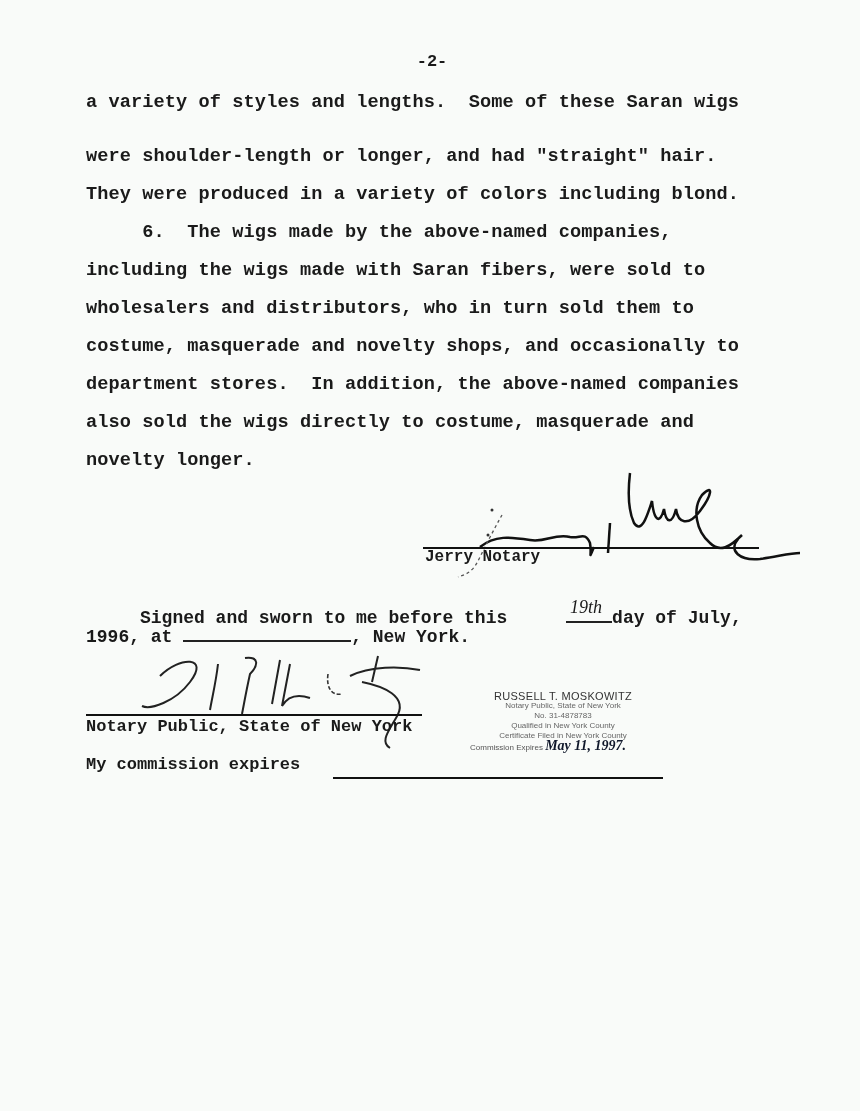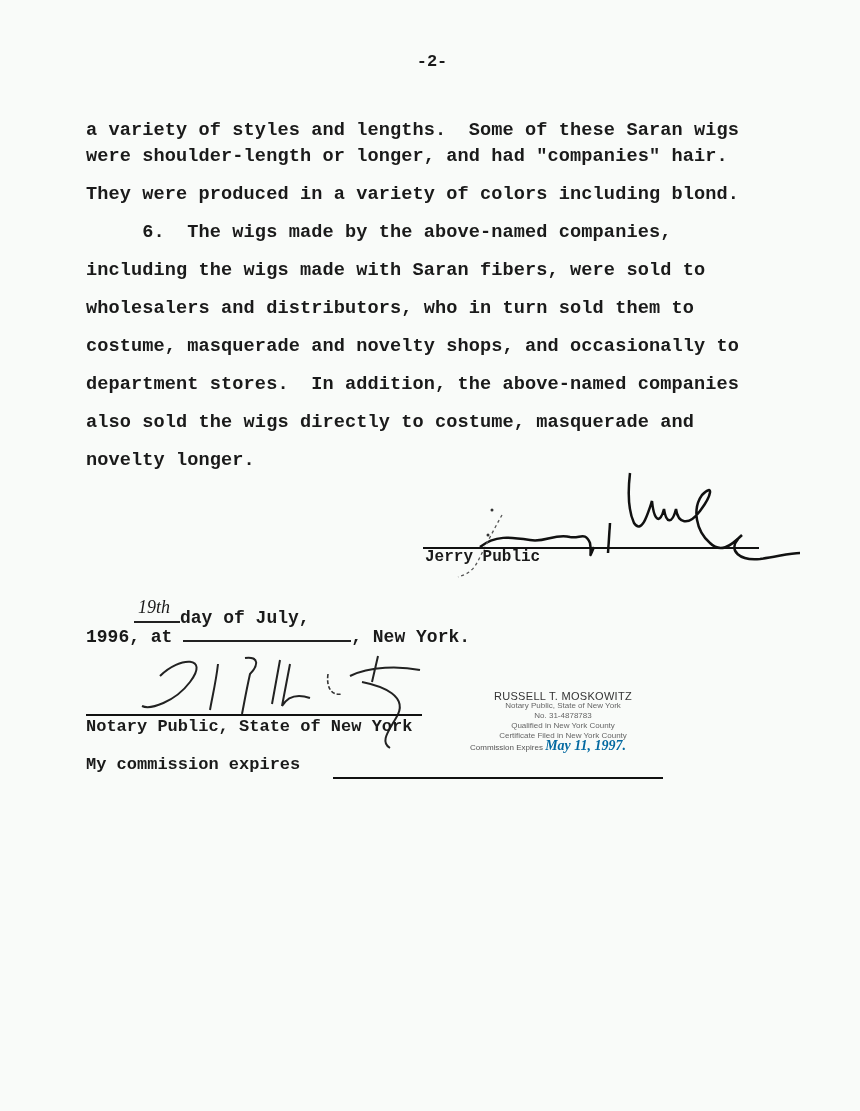--- a/index.html
+++ b/index.html
@@ -35,31 +35,31 @@
       font-family: "Liberation Serif", serif; font-style: italic; font-weight: normal;
     }
     .stamp {
       position: absolute; left: 458px; top: 691px; width: 210px;
       font-family: "Liberation Sans", sans-serif; color: #333;
       text-align: center; line-height: 10px;
     }
     .stamp .s-name { font-size: 11px; font-weight: normal; letter-spacing: 0.3px; }
     .stamp .s-line { font-size: 8px; color: #666; filter: blur(0.3px); }
     .stamp .s-exp { font-size: 8px; color: #555; text-align: left; padding-left: 12px; }
-    .stamp .s-exp-hand { font-family: "Liberation Serif", serif; font-style: italic; font-size: 14px; font-weight: bold; color: #0369a1; }
+    .stamp .s-exp-hand { font-family: "Liberation Serif", serif; font-style: italic; font-size: 14px; font-weight: bold; color: #0f172a; }
     svg.scribble { position: absolute; overflow: visible; }
   </style>
 </head>
 <body>
 
 <div class="page-num">-2-</div>
 
 <div>
-  <div class="line" style="top:120px">a variety of styles and lengths.  Some of these Saran wigs</div>
-  <div class="line" style="top:146px">were shoulder-length or longer, and had "companies" hair.</div>
+  <div class="line" style="top:92px">a variety of styles and lengths.  Some of these Saran wigs</div>
+  <div class="line" style="top:146px">were shoulder-length or longer, and had "straight" hair.</div>
   <div class="line" style="top:184px">They were produced in a variety of colors including blond.</div>
   <div class="line" style="top:222px">     6.  The wigs made by the above-named companies,</div>
   <div class="line" style="top:260px">including the wigs made with Saran fibers, were sold to</div>
   <div class="line" style="top:298px">wholesalers and distributors, who in turn sold them to</div>
   <div class="line" style="top:336px">costume, masquerade and novelty shops, and occasionally to</div>
   <div class="line" style="top:374px">department stores.  In addition, the above-named companies</div>
   <div class="line" style="top:412px">also sold the wigs directly to costume, masquerade and</div>
   <div class="line" style="top:450px">novelty longer.</div>
 </div>
 
@@ -67,24 +67,24 @@
   <svg class="scribble" style="left:420px;top:465px" width="380" height="120">
     <path d="M60,82 C75,70 90,72 110,75 C125,78 135,68 150,72 C160,74 165,66 170,78 C172,90 168,96 174,82" stroke="#111" stroke-width="2.5" fill="none"></path>
     <path d="M190,58 L188,88" stroke="#111" stroke-width="2.5" fill="none"></path>
     <path d="M210,8 C208,25 208,45 214,58 C222,70 228,48 232,36 C234,56 240,60 244,44 C246,58 252,60 256,44 C258,58 268,62 280,46 C292,30 294,18 282,30 C272,44 276,66 290,78 C300,88 310,82 322,70" stroke="#111" stroke-width="2.5" fill="none"></path>
     <path d="M318,74 C308,86 320,96 340,94 C356,92 370,88 380,88" stroke="#111" stroke-width="2.5" fill="none"></path>
     <path d="M82,50 C74,64 66,80 58,96 C52,108 44,110 38,112" stroke="#555" stroke-width="1.3" stroke-dasharray="3,3" fill="none"></path>
     <circle cx="72" cy="45" r="1.5" fill="#333"></circle>
     <circle cx="68" cy="70" r="1.5" fill="#333"></circle>
   </svg>
   <div class="sig-line" style="left:423px;top:547px;width:336px;"></div>
-  <div class="sig-name" style="left:425px;top:548px;">Jerry Public</div>
+  <div class="sig-name" style="left:425px;top:548px;">Jerry Notary</div>
 </div>
 
-<div class="sworn" style="top:603px"><span class="blank" style="width:46px;position:relative;height:18px;margin-left:48px;"><span class="hand" style="position:absolute;left:4px;top:-6px;font-size:18px;">19th</span></span><span>day of July,</span></div>
+<div class="sworn" style="top:603px"><span>     Signed and sworn to me before this </span><span class="blank" style="width:46px;position:relative;height:18px;margin-left:48px;"><span class="hand" style="position:absolute;left:4px;top:-6px;font-size:18px;">19th</span></span><span>day of July,</span></div>
 <div class="sworn" style="top:624px"><span>1996, at </span><span class="blank" style="width:168px;height:16px;"></span><span>, New York.</span></div>
 
 <div>
   <svg class="scribble" style="left:120px;top:652px" width="340" height="100">
     <path d="M40,24 C60,4 90,4 70,30 C55,50 30,58 22,54" stroke="#222" stroke-width="2" fill="none"></path>
     <path d="M98,12 C96,30 92,46 90,58" stroke="#222" stroke-width="2" fill="none"></path>
     <path d="M125,6 C140,4 138,14 130,22 C126,40 124,52 122,62" stroke="#222" stroke-width="2" fill="none"></path>
     <path d="M160,8 L152,52 M170,12 L162,54 C168,44 178,42 190,46" stroke="#222" stroke-width="2" fill="none"></path>
     <path d="M208,22 C206,36 212,44 222,42" stroke="#333" stroke-width="1.6" stroke-dasharray="4,2" fill="none"></path>
     <path d="M258,4 L252,30 M230,24 C250,14 280,14 300,18 M242,30 C262,34 290,44 276,66 C268,80 260,90 270,96" stroke="#222" stroke-width="2" fill="none"></path>

